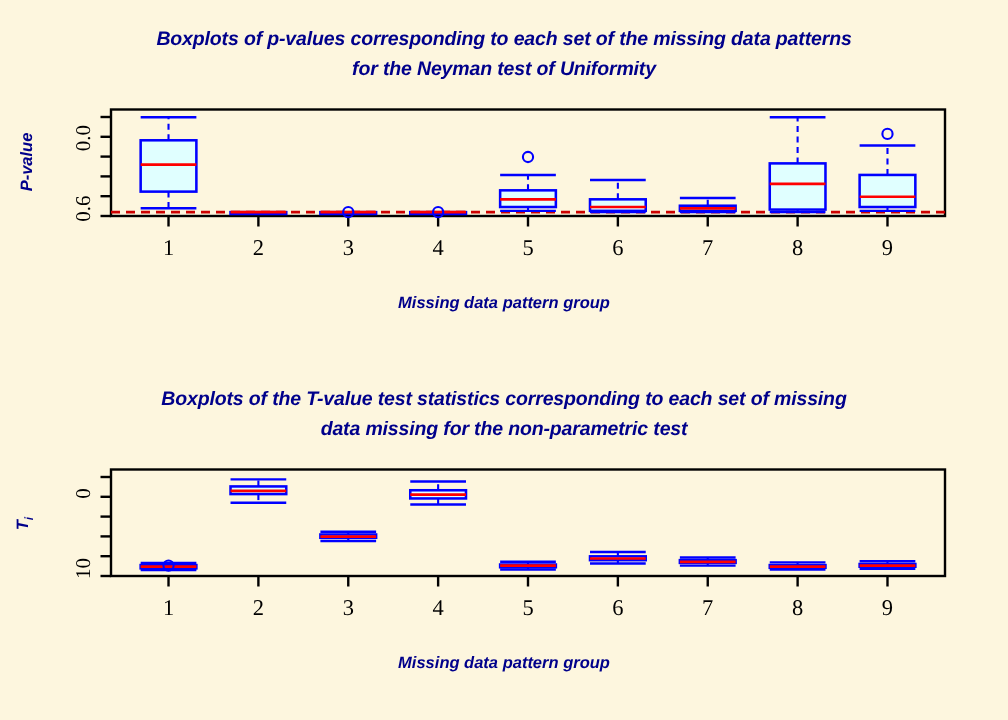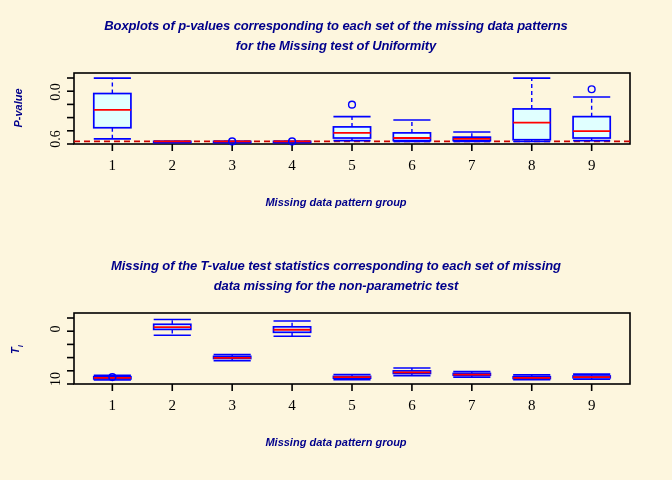--- a/index.html
+++ b/index.html
@@ -78,21 +78,21 @@
     font-size: 14px;
     fill: #000000;
   }
 </style>
 </head>
 <body>
 
 <div class="panel" id="panel-top">
 
   <div class="chart-title title-line1">Boxplots of p-values corresponding to each set of the missing data patterns</div>
-  <div class="chart-title title-line2">for the Missing test of Uniformity</div>
+  <div class="chart-title title-line2">for the Neyman test of Uniformity</div>
 
   <div class="axis-label-y" style="left: -12px; top: 102px; width: 60px; text-align: center;">P-value</div>
 
   <svg class="plot-svg" id="svg-top" width="672" height="240">
       <rect x="74" y="73" width="556" height="71" fill="none" stroke="#000000" stroke-width="1.6"></rect>
       <line x1="67" y1="78" x2="74" y2="78" stroke="#000000" stroke-width="1.6"></line>
       <line x1="67" y1="91.2" x2="74" y2="91.2" stroke="#000000" stroke-width="1.6"></line>
       <line x1="67" y1="104.4" x2="74" y2="104.4" stroke="#000000" stroke-width="1.6"></line>
       <line x1="67" y1="117.6" x2="74" y2="117.6" stroke="#000000" stroke-width="1.6"></line>
       <line x1="67" y1="130.8" x2="74" y2="130.8" stroke="#000000" stroke-width="1.6"></line>
@@ -194,21 +194,21 @@
         <line x1="573.0818965517242" y1="131.16867469879517" x2="610.2284482758621" y2="131.16867469879517" stroke="#FF0000" stroke-width="1.8"></line>
         <circle cx="591.6551724137931" cy="89.25301204819277" r="3.4" fill="none" stroke="#0000FF" stroke-width="1.4"></circle>
       </g>
     </svg>
 
   <div class="axis-label-x" style="top: 196px;">Missing data pattern group</div>
 </div>
 
 <div class="panel" id="panel-bottom">
 
-  <div class="chart-title title-line1">Missing of the T-value test statistics corresponding to each set of missing</div>
+  <div class="chart-title title-line1">Boxplots of the T-value test statistics corresponding to each set of missing</div>
   <div class="chart-title title-line2">data missing for the non-parametric test</div>
 
   <div class="axis-label-y" style="left: -8px; top: 102px; width: 50px; text-align: center;"><span>T</span><sub>i</sub></div>
 
   <svg class="plot-svg" id="svg-bottom" width="672" height="240">
       <rect x="74" y="73" width="556" height="71" fill="none" stroke="#000000" stroke-width="1.6"></rect>
       <line x1="67" y1="78" x2="74" y2="78" stroke="#000000" stroke-width="1.6"></line>
       <line x1="67" y1="91.2" x2="74" y2="91.2" stroke="#000000" stroke-width="1.6"></line>
       <line x1="67" y1="104.4" x2="74" y2="104.4" stroke="#000000" stroke-width="1.6"></line>
       <line x1="67" y1="117.6" x2="74" y2="117.6" stroke="#000000" stroke-width="1.6"></line>

